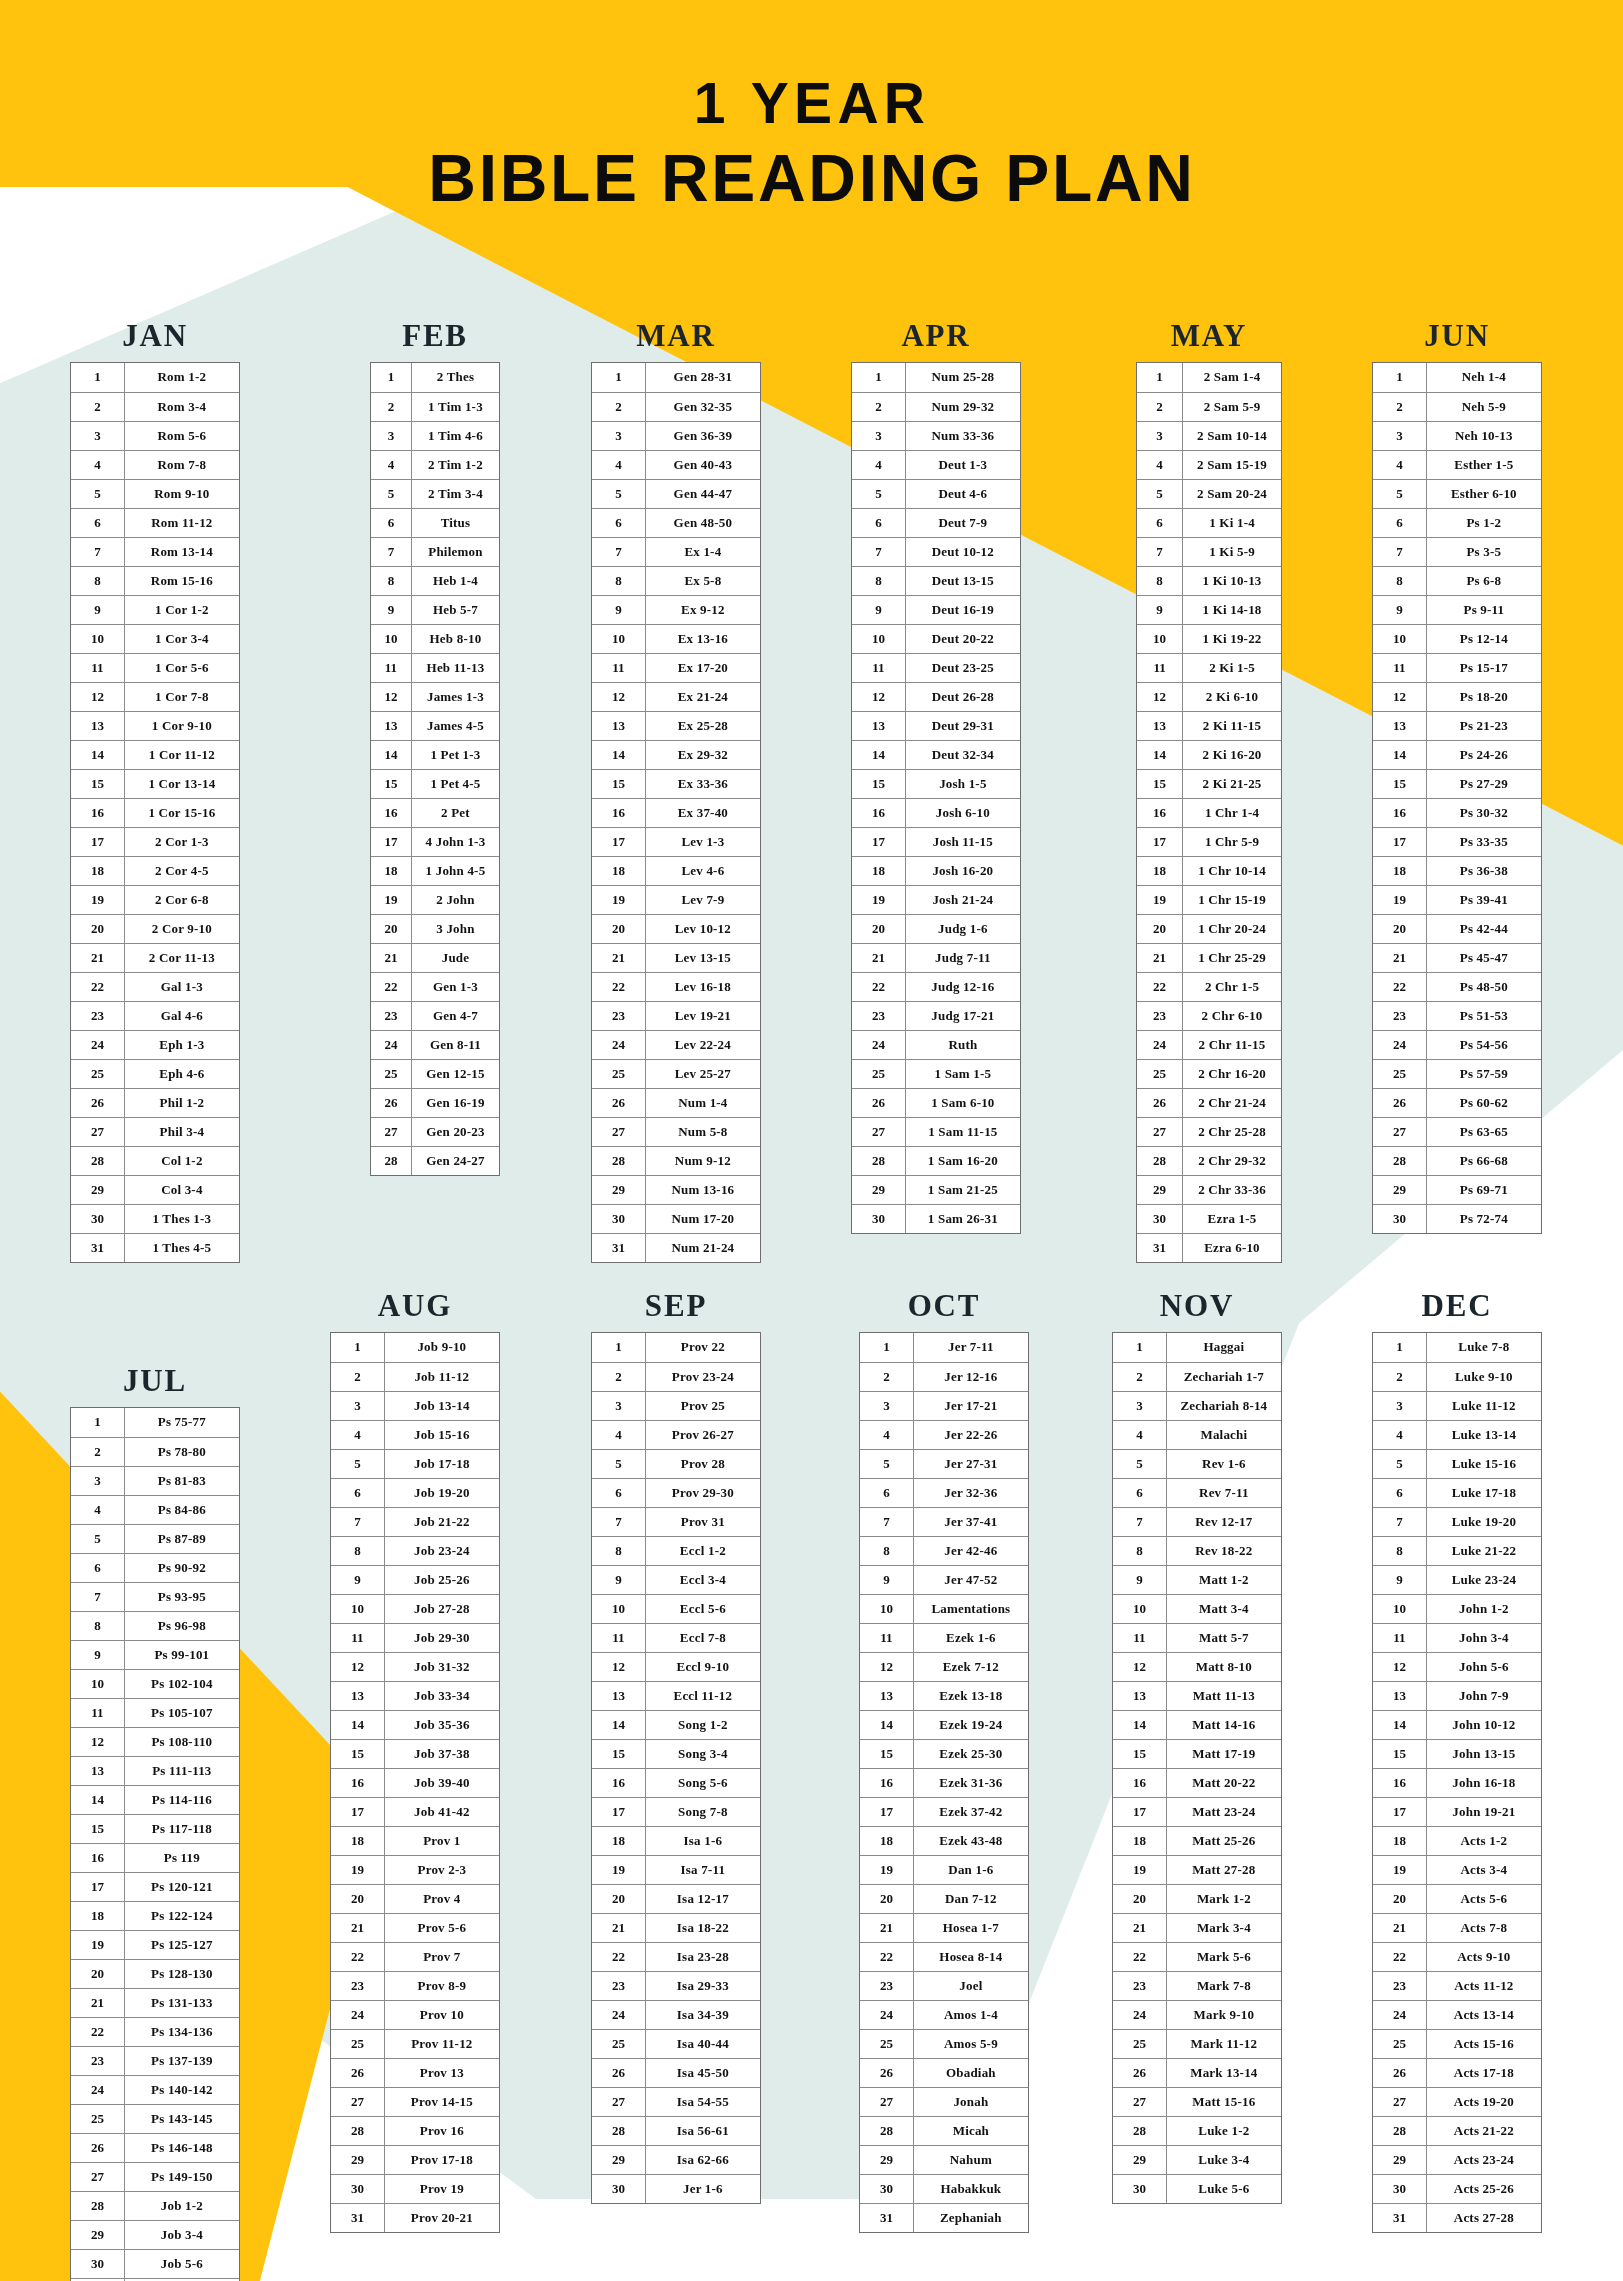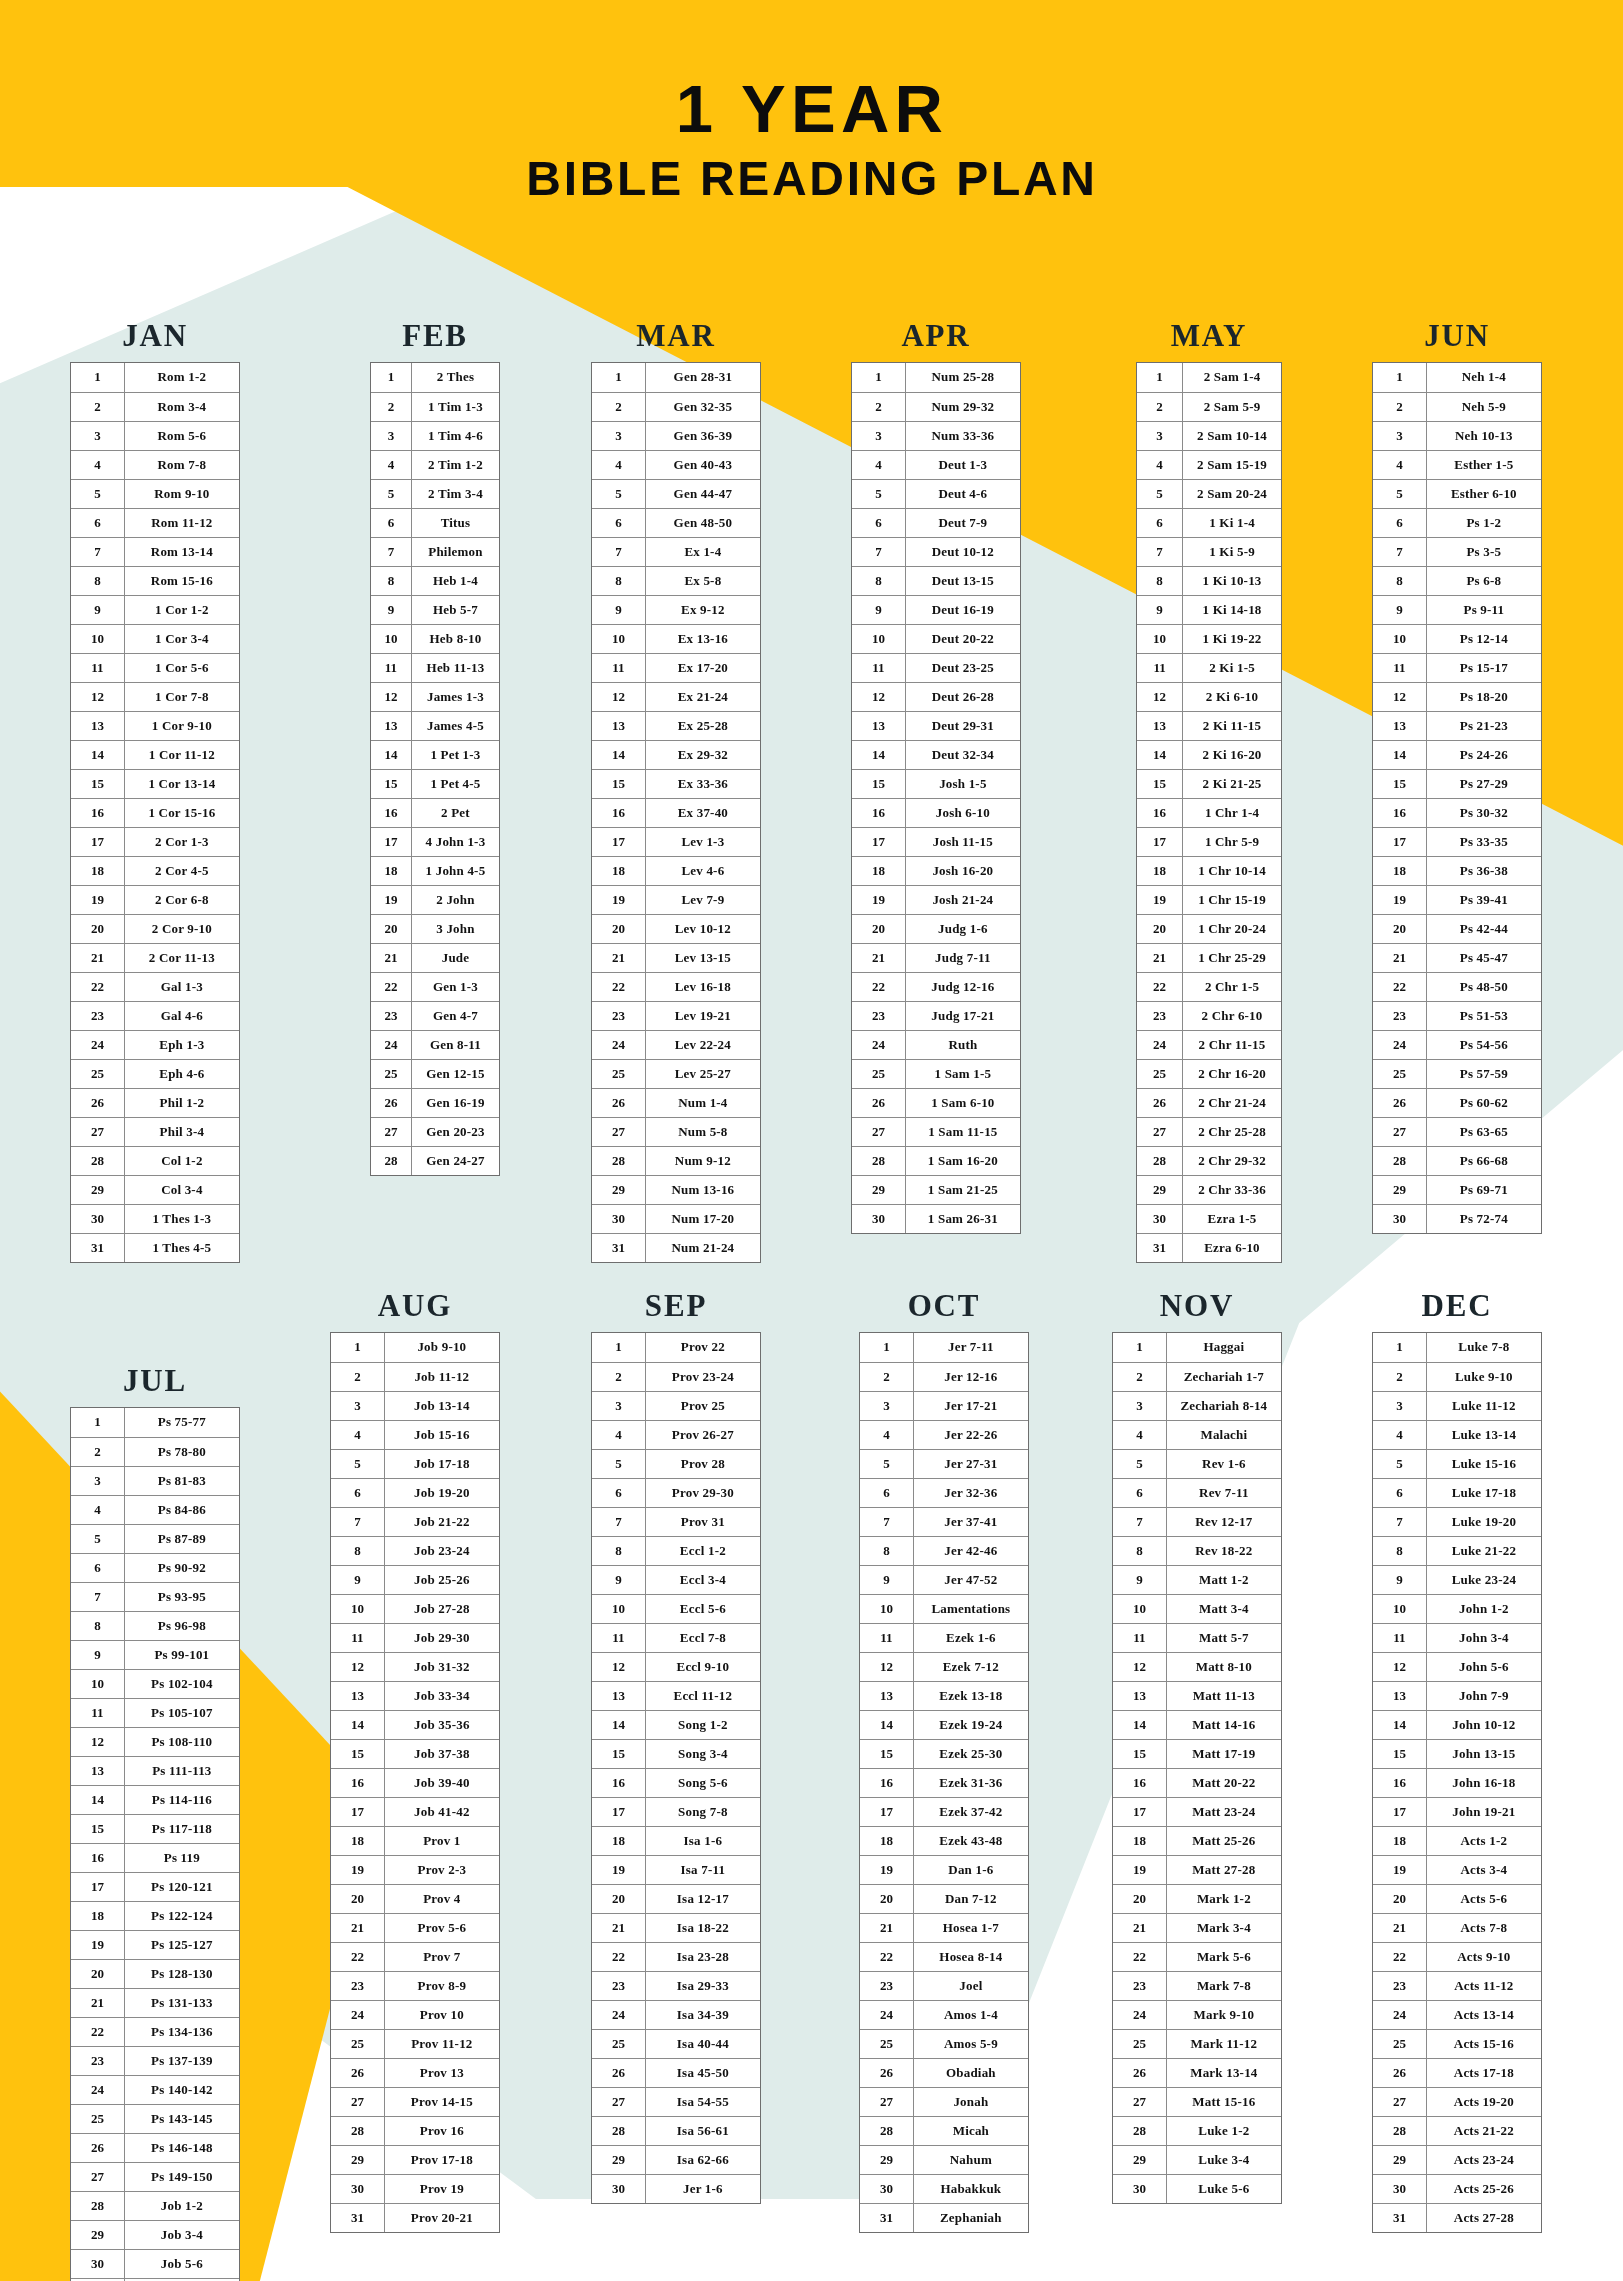--- a/index.html
+++ b/index.html
@@ -19,22 +19,22 @@
   .bg{position:absolute;left:0;top:0;width:100%;height:100%;}
   .bg-mint{background:var(--mint);clip-path:polygon(0 16.8%, 30.7% 7.3%, 100% 36%, 100% 83%, 62% 96.4%, 33% 96.4%, 0 79%);z-index:1;}
   .bg-white-right{background:#ffffff;clip-path:polygon(80% 58%, 100% 46%, 100% 101%, 56% 101%);z-index:2;}
   .bg-yellow-top{background:var(--yellow);clip-path:polygon(0 0, 100% 0, 100% 37.1%, 21.4% 8.2%, 0 8.2%);z-index:3;}
   .bg-yellow-bl{background:var(--yellow);clip-path:polygon(0 61%, 23.6% 79%, 16% 100%, 0 100%);z-index:2;}
   .bg-yellow-tri{background:var(--yellow);clip-path:polygon(57.6% 69.9%, 61% 72.4%, 57.6% 74.2%);z-index:2;}
 
   
   header{position:absolute;left:0;top:75px;width:100%;text-align:center;z-index:6;
          font-family:"Liberation Sans",sans-serif;font-weight:900;color:#0c0c0c;}
-  .title-1{font-size:67px;letter-spacing:5.3px;line-height:1.0;}
-  .title-2{font-size:48px;letter-spacing:2.7px;line-height:1.0;margin-top:12.5px;}
+  .title-1{font-size:57px;letter-spacing:5.3px;line-height:1.0;}
+  .title-2{font-size:66px;letter-spacing:2.7px;line-height:1.0;margin-top:12.5px;}
 
   
   #months{position:absolute;left:0;top:0;width:100%;height:100%;z-index:5;}
   .month{position:absolute;width:170px;}
   .month-name{font-family:"Liberation Serif",serif;font-weight:bold;color:var(--head-ink);
               font-size:31px;letter-spacing:1.8px;text-align:center;height:45px;line-height:37px;}
   .mtable{border:1.8px solid var(--grid-outer);background:#ffffff;}
   .mrow{display:flex;height:29px;border-top:0.9px solid var(--grid-line);}
   .mrow:first-child{border-top:none;}
   .day{width:32%;border-right:0.9px solid var(--grid-line);text-align:center;

